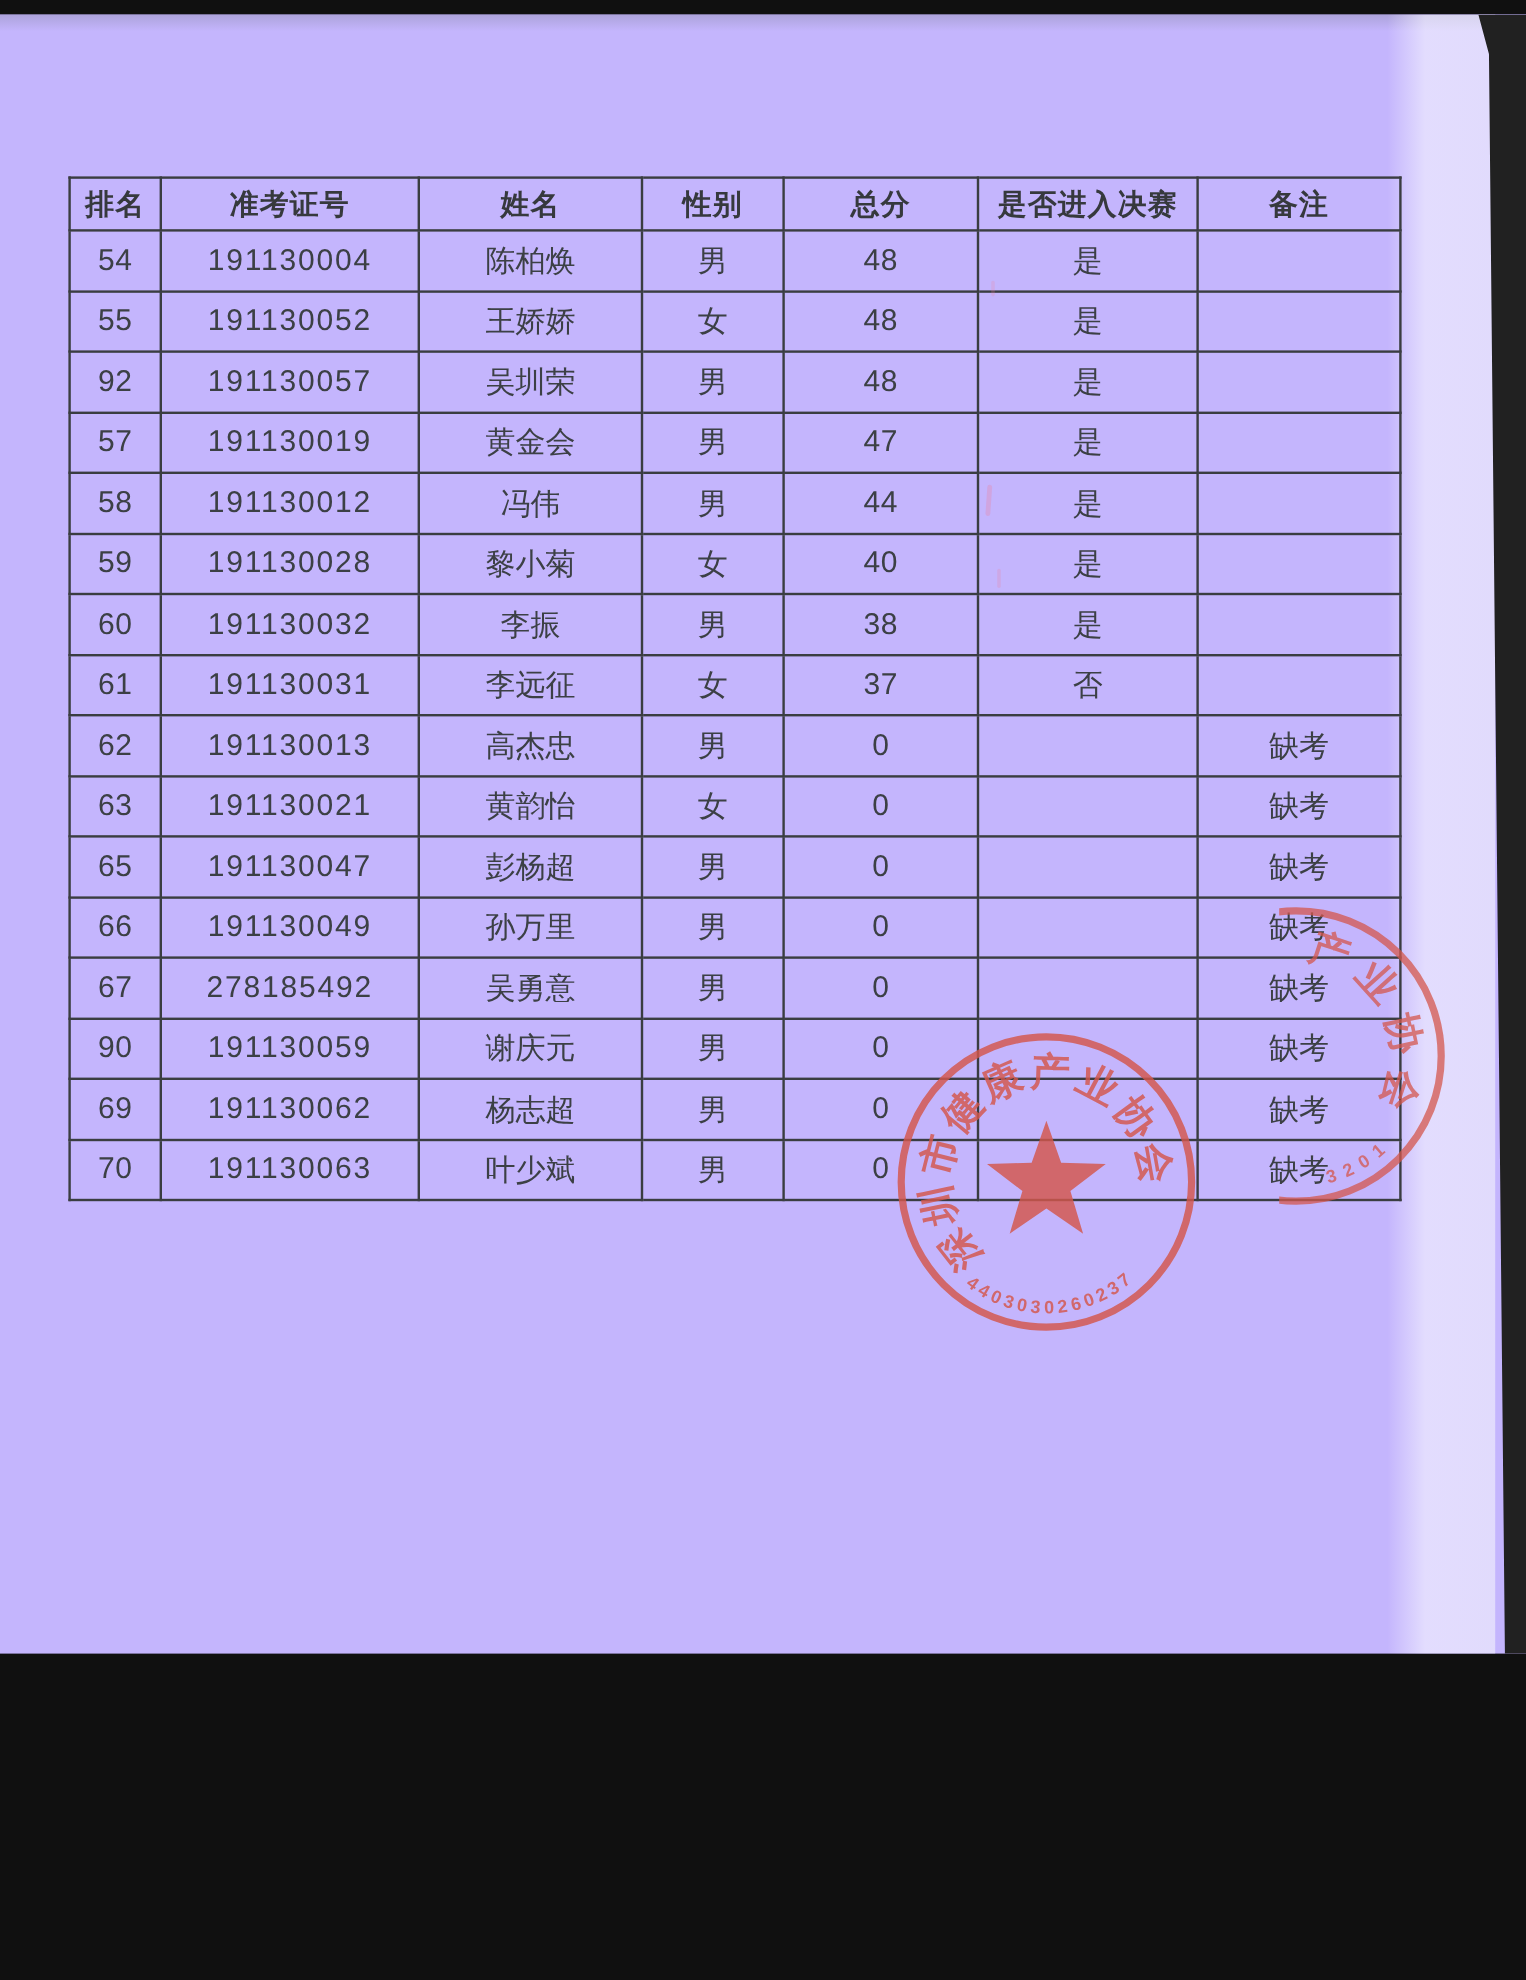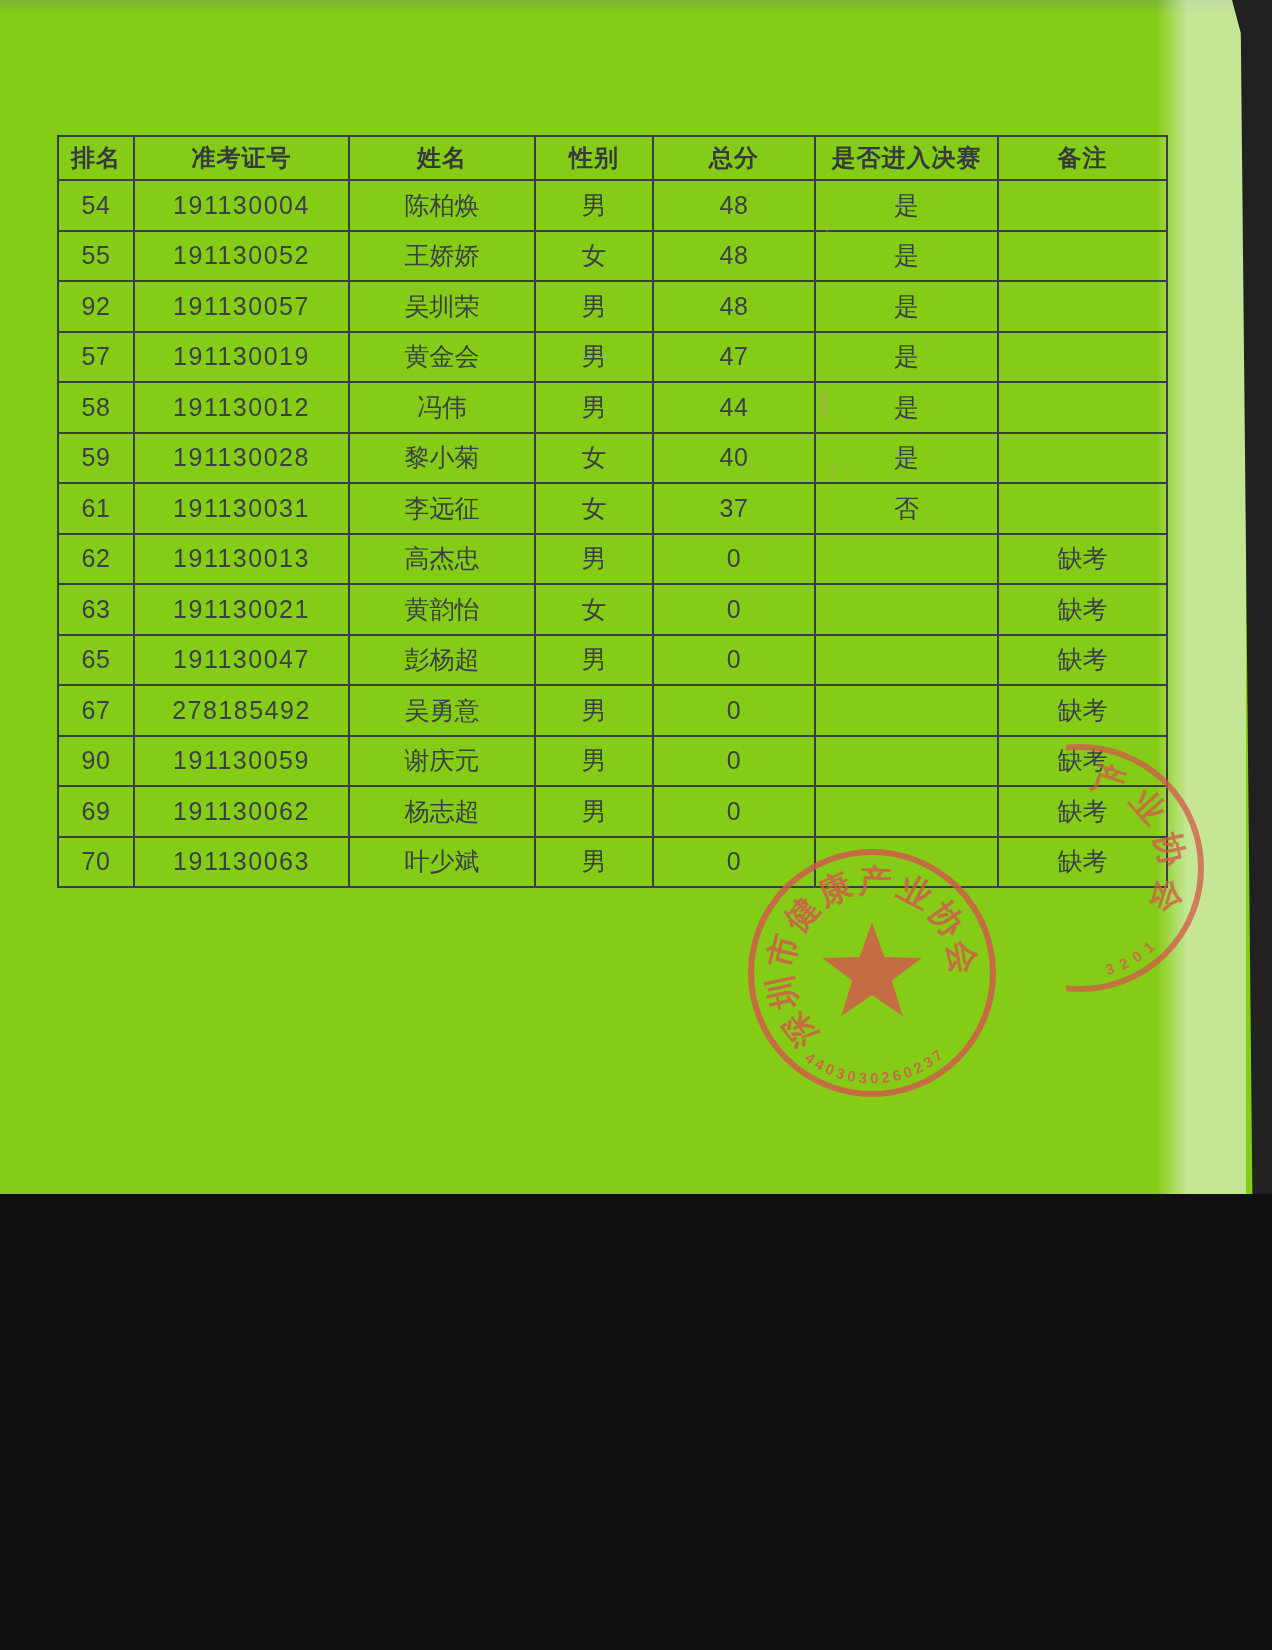--- a/index.html
+++ b/index.html
@@ -2,23 +2,24 @@
 <html><head>
 <meta charset="utf-8">
 <style>
   html,body{margin:0;padding:0;}
   body{
     width:1272px;height:1650px;overflow:hidden;
     font-family:"Liberation Sans","DejaVu Sans",sans-serif;
     background:#101010;
   }
   .paper{
-    position:relative;width:1272px;height:1194px;
-    background:#84cc16;
+    position:relative;width:1272px;height:1366px;
+    background:#c4b5fd;
     overflow:hidden;
+    margin-top:12px;
   }
   
   .top-edge-shade{
     position:absolute;left:0;top:0;width:100%;height:14px;
     background:linear-gradient(to bottom,rgba(110,115,128,.28),rgba(110,115,128,0));
   }
   .right-sheet-strip{
     position:absolute;top:0;left:1156px;width:90px;height:1650px;
     background:linear-gradient(to right,rgba(252,253,255,0) 0%,rgba(252,253,255,.55) 35%,rgba(249,250,252,.55) 100%);
   }
@@ -142,20 +143,29 @@
         <tr>
           <td class="col-rank">59</td>
           <td class="col-exam_id">191130028</td>
           <td class="col-name">黎小菊</td>
           <td class="col-gender">女</td>
           <td class="col-score">40</td>
           <td class="col-finalist">是</td>
           <td class="col-remark"></td>
         </tr>
         <tr>
+          <td class="col-rank">60</td>
+          <td class="col-exam_id">191130032</td>
+          <td class="col-name">李振</td>
+          <td class="col-gender">男</td>
+          <td class="col-score">38</td>
+          <td class="col-finalist">是</td>
+          <td class="col-remark"></td>
+        </tr>
+        <tr>
           <td class="col-rank">61</td>
           <td class="col-exam_id">191130031</td>
           <td class="col-name">李远征</td>
           <td class="col-gender">女</td>
           <td class="col-score">37</td>
           <td class="col-finalist">否</td>
           <td class="col-remark"></td>
         </tr>
         <tr>
           <td class="col-rank">62</td>
@@ -172,20 +182,29 @@
           <td class="col-name">黄韵怡</td>
           <td class="col-gender">女</td>
           <td class="col-score">0</td>
           <td class="col-finalist"></td>
           <td class="col-remark">缺考</td>
         </tr>
         <tr>
           <td class="col-rank">65</td>
           <td class="col-exam_id">191130047</td>
           <td class="col-name">彭杨超</td>
+          <td class="col-gender">男</td>
+          <td class="col-score">0</td>
+          <td class="col-finalist"></td>
+          <td class="col-remark">缺考</td>
+        </tr>
+        <tr>
+          <td class="col-rank">66</td>
+          <td class="col-exam_id">191130049</td>
+          <td class="col-name">孙万里</td>
           <td class="col-gender">男</td>
           <td class="col-score">0</td>
           <td class="col-finalist"></td>
           <td class="col-remark">缺考</td>
         </tr>
         <tr>
           <td class="col-rank">67</td>
           <td class="col-exam_id">278185492</td>
           <td class="col-name">吴勇意</td>
           <td class="col-gender">男</td>

